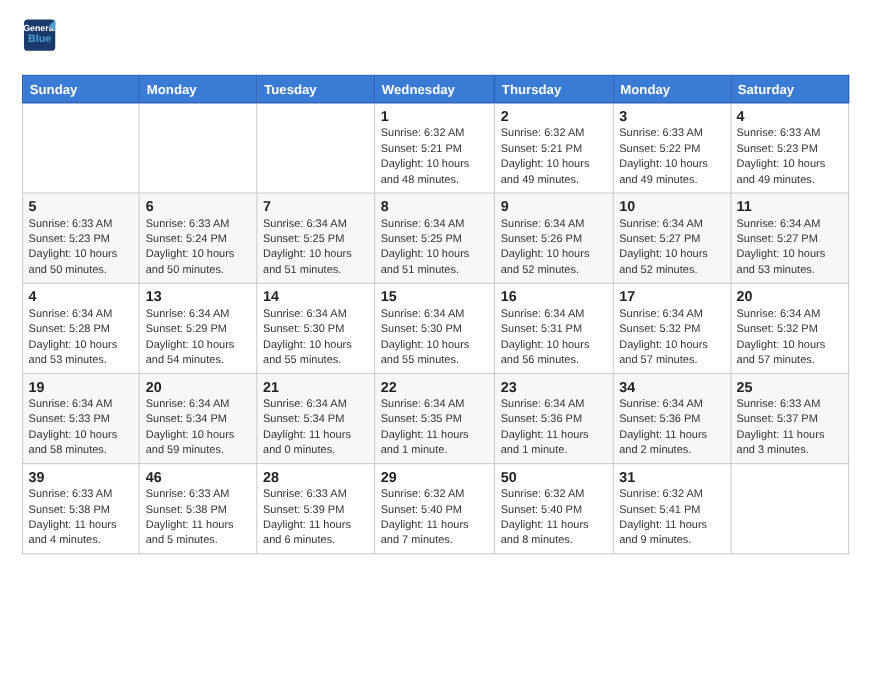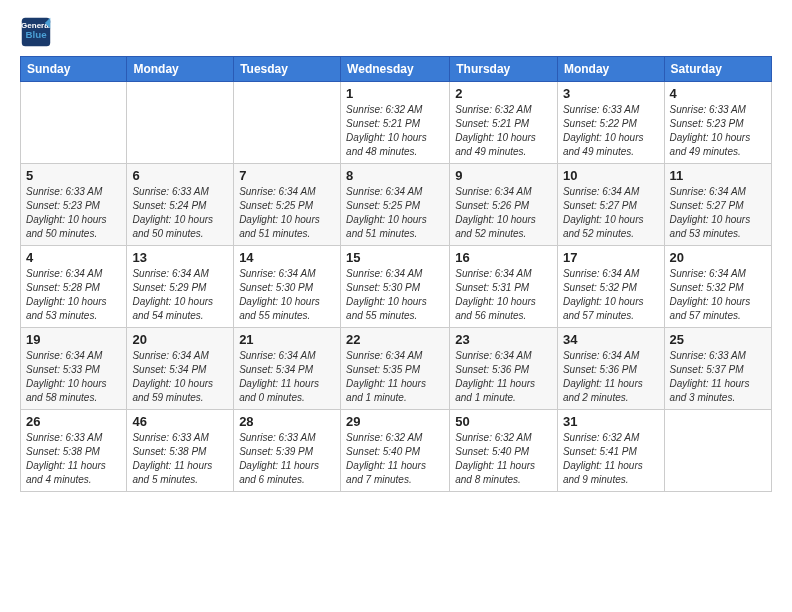--- a/index.html
+++ b/index.html
@@ -35,21 +35,21 @@
       line-height: 1.1;
     }
     .subtitle {
       font-size: 14px;
       color: #333;
       margin-top: 2px;
     }
     .calendar {
       width: 100%;
       border-collapse: collapse;
-      margin-top: 8px;
+      margin-top: 20px;
       font-size: 10.5px;
     }
     .calendar th {
       background: #3a7bd5;
       color: #fff;
       text-align: left;
       padding: 5px 6px;
       font-size: 12px;
       font-weight: bold;
       border: 1px solid #2a5bb5;
@@ -72,21 +72,20 @@
       font-size: 13px;
       font-weight: bold;
       color: #222;
       display: block;
       margin-bottom: 2px;
     }
     .cell-info {
       font-size: 10px;
       color: #333;
       line-height: 1.4;
-      font-style: italic;
     }
     tr:nth-child(even) td { background: #f5f5f5; }
     tr.week-row td { background: #fff; }
     tr.week-row:nth-child(even) td { background: #f7f7f7; }
   </style>
 </head>
 <body>
 
 <div class="header-top">
   <div class="logo">
@@ -222,21 +221,21 @@
           <span class="day-number">34</span>
           <div class="cell-info">Sunrise: 6:34 AM<br>Sunset: 5:36 PM<br>Daylight: 11 hours<br>and 2 minutes.</div>
         </td>
         <td class="cell-content">
           <span class="day-number">25</span>
           <div class="cell-info">Sunrise: 6:33 AM<br>Sunset: 5:37 PM<br>Daylight: 11 hours<br>and 3 minutes.</div>
         </td>
       </tr>
       <tr class="week-row">
         <td class="cell-content">
-          <span class="day-number">26</span>
+          <span class="day-number">39</span>
           <div class="cell-info">Sunrise: 6:33 AM<br>Sunset: 5:38 PM<br>Daylight: 11 hours<br>and 4 minutes.</div>
         </td>
         <td class="cell-content">
           <span class="day-number">46</span>
           <div class="cell-info">Sunrise: 6:33 AM<br>Sunset: 5:38 PM<br>Daylight: 11 hours<br>and 5 minutes.</div>
         </td>
         <td class="cell-content">
           <span class="day-number">28</span>
           <div class="cell-info">Sunrise: 6:33 AM<br>Sunset: 5:39 PM<br>Daylight: 11 hours<br>and 6 minutes.</div>
         </td>

